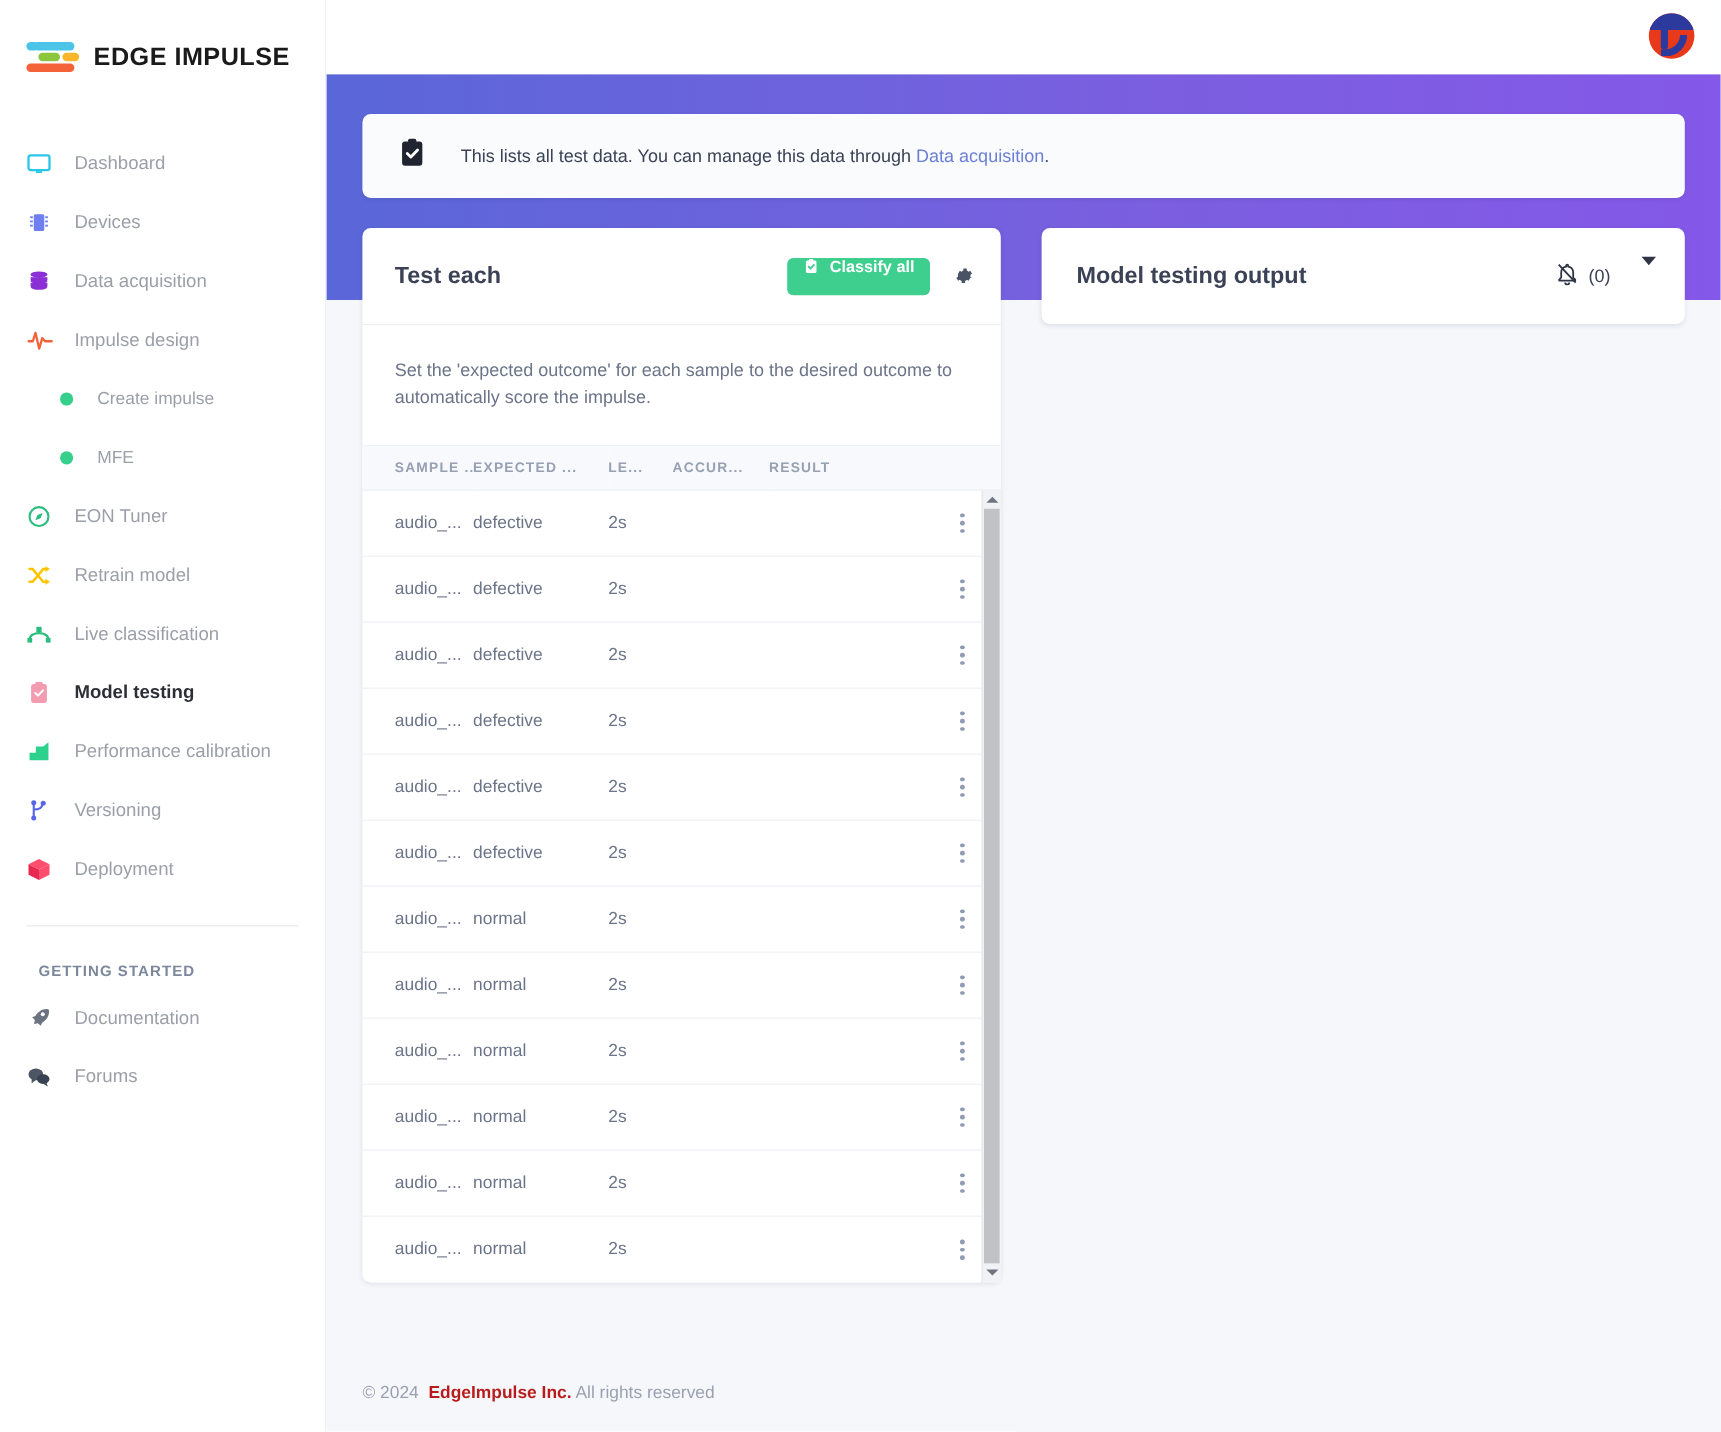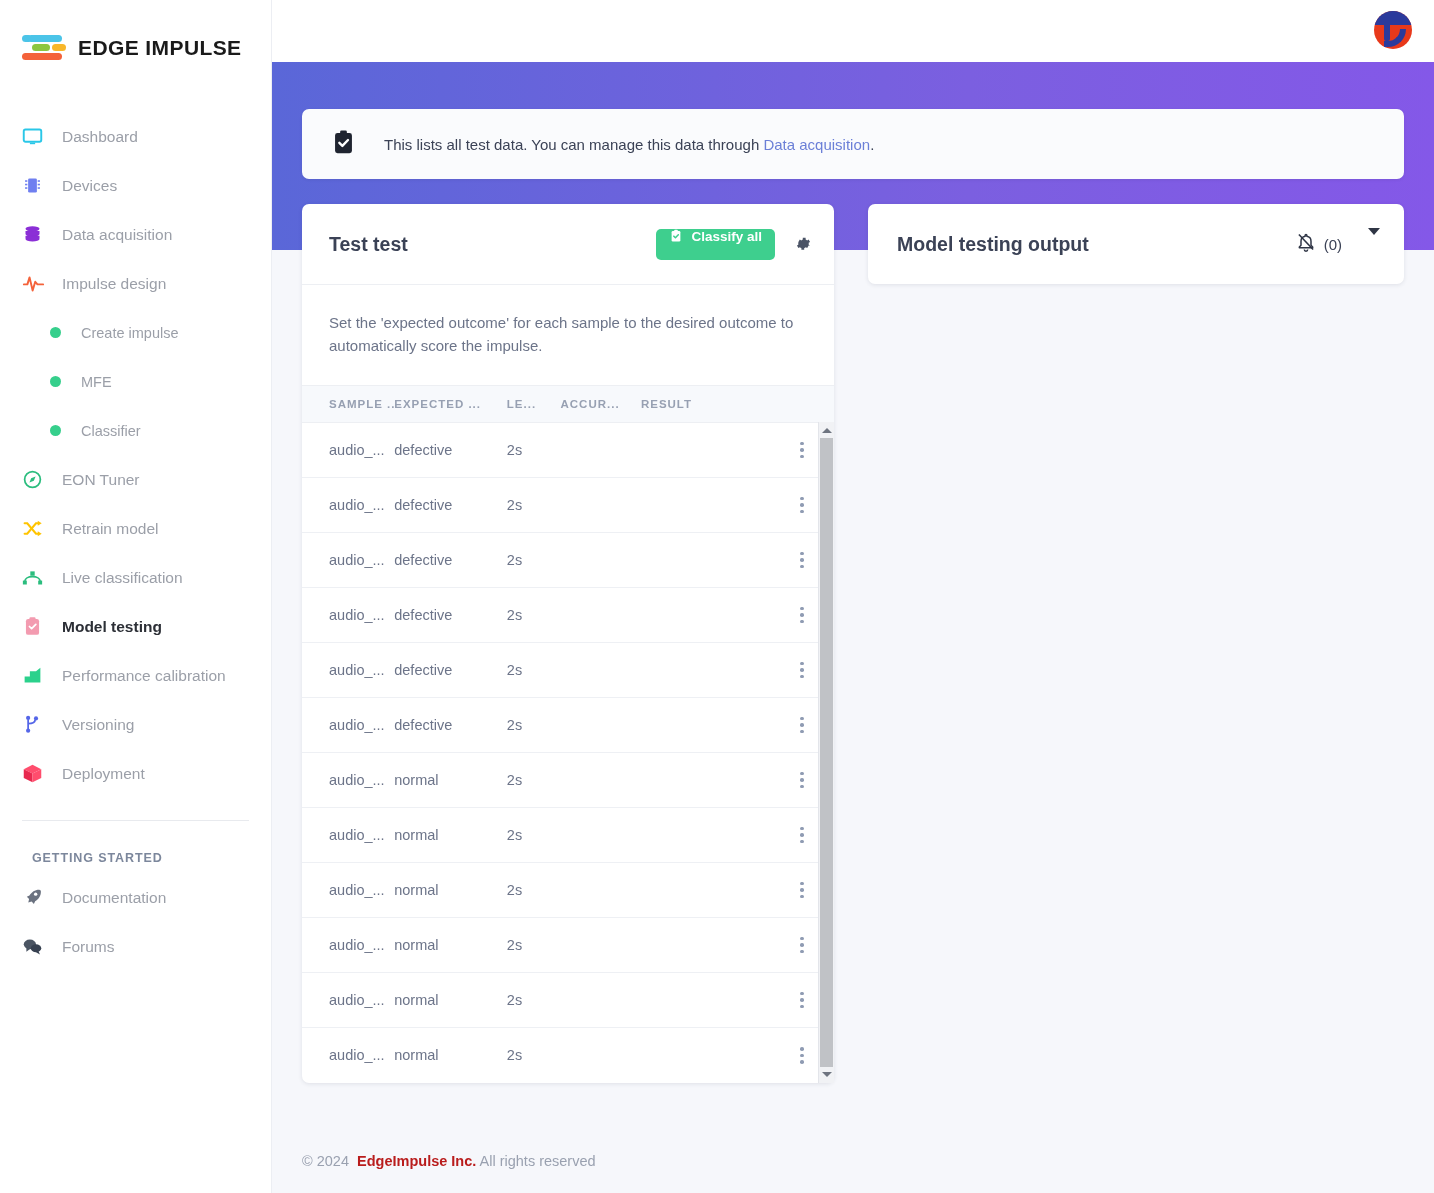--- a/index.html
+++ b/index.html
@@ -75,21 +75,21 @@
   }
   .av-top { position:absolute; left:0; top:0; width:38px; height:14px; background:#2b3a9c;}
   .av-hook { position:absolute; left:10px; top:6px; width:6px; height:24px; background:#2b3a9c; border-radius:2px;}
   .av-curve { position:absolute; left:10px; top:18px; width:22px; height:18px; border-bottom:6px solid #2b3a9c; border-right:6px solid #2b3a9c; border-radius:0 0 20px 0;}
 
   .hero {
     position: absolute; left: 0; top: 62px; right: 0; height: 188px;
     background: linear-gradient(90deg, #5a67d8 0%, #7b5fe0 60%, #8458e8 100%);
   }
 
-  .content { position: absolute; left: 0; top: 62px; right: 0; bottom: 0; padding: 14px 30px; }
+  .content { position: absolute; left: 0; top: 62px; right: 0; bottom: 0; padding: 0 30px; }
 
   .banner {
     position: relative; margin-top: 33px;
     background: #fafbfd; border-radius: 7px;
     height: 70px; display: flex; align-items: center;
     padding-left: 28px;
     box-shadow: 0 1px 3px rgba(40,45,75,0.10);
   }
   .banner-text { font-size: 15px; color: #3b4256; margin-left: 27px; }
   .banner-text a { color: #6b7fd7; text-decoration: none; }
@@ -239,24 +239,20 @@
         <span>Impulse design</span>
       </div>
 
       <div class="nav-sub">
         <span class="dot"></span>
         <span>Create impulse</span>
       </div>
       <div class="nav-sub">
         <span class="dot"></span>
         <span>MFE</span>
-      </div>
-      <div class="nav-sub">
-        <span class="dot"></span>
-        <span>Classifier</span>
       </div>
 
       <div class="nav-item">
         <span class="nav-icon">
           <svg width="21" height="21" viewBox="0 0 24 24">
               <circle cx="12" cy="12" r="9" fill="none" stroke="#2bbd7e" stroke-width="2"></circle>
               <polygon points="15.5,8.5 10.5,10.5 8.5,15.5 13.5,13.5" fill="#2bbd7e"></polygon>
             </svg>
         </span>
         <span>EON Tuner</span>
@@ -376,21 +372,21 @@
               <polyline points="8.3,12.3 11,15 16,9.8" fill="none" stroke="#fff" stroke-width="2.1" stroke-linecap="round" stroke-linejoin="round"></polyline>
             </svg>
         </span>
         <span class="banner-text"><span>This lists all test data. You can manage this data through </span><a href="#">Data acquisition</a><span>.</span></span>
       </div>
 
       <div class="cards">
 
         <div class="card card-left">
           <div class="card-head">
-            <div class="card-title">Test test</div>
+            <div class="card-title">Test each</div>
             <button class="btn-classify">
               <span>
                 <svg width="14" height="14" viewBox="0 0 24 24">
                     <rect x="4.5" y="3.5" width="15" height="18" rx="2.2" fill="#fff"></rect>
                     <rect x="9" y="1.4" width="6" height="4" rx="1.2" fill="#fff"></rect>
                     <polyline points="8.3,12.3 11,15 16,9.8" fill="none" stroke="#3ecf8e" stroke-width="2.6" stroke-linecap="round" stroke-linejoin="round"></polyline>
                   </svg>
               </span>
               <span>Classify all</span>
             </button>

